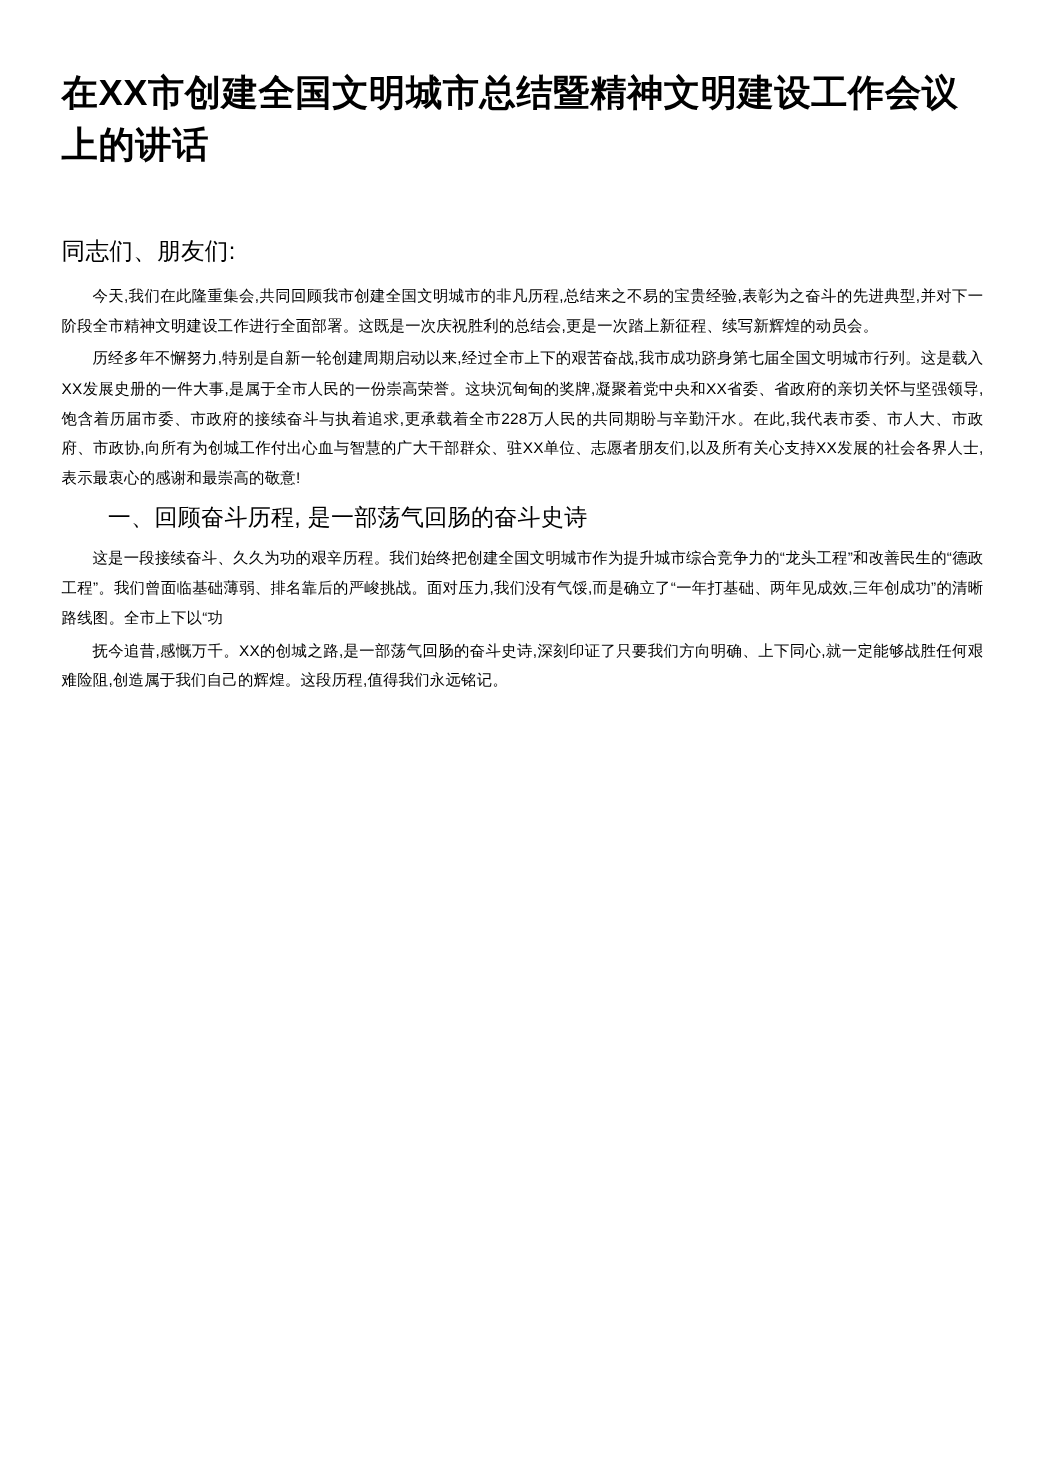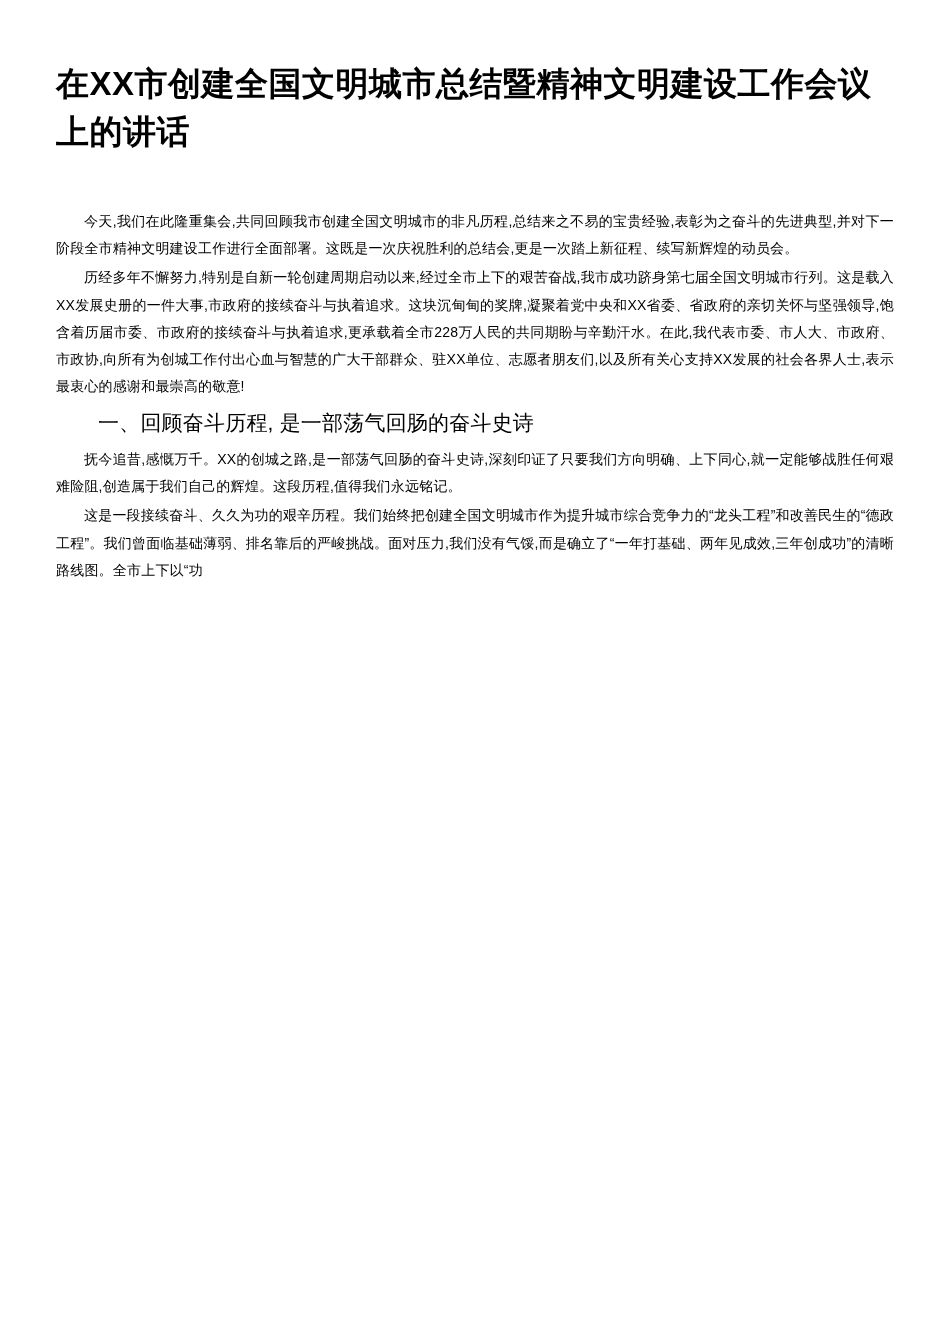--- a/index.html
+++ b/index.html
@@ -46,20 +46,21 @@
     font-size: 21px;
   }
 </style>
 </head>
 <body>
 
 <div class="page">
 
   <h1 class="doc-title">在XX市创建全国文明城市总结暨精神文明建设工作会议上的讲话</h1>
 
+  <p class="salutation">同志们、朋友们:</p>
 
   <p class="para">今天,我们在此隆重集会,共同回顾我市创建全国文明城市的非凡历程,总结来之不易的宝贵经验,表彰为之奋斗的先进典型,并对下一阶段全市精神文明建设工作进行全面部署。这既是一次庆祝胜利的总结会,更是一次踏上新征程、续写新辉煌的动员会。</p>
-  <p class="para">历经多年不懈努力,特别是自新一轮创建周期启动以来,经过全市上下的艰苦奋战,我市成功跻身第七届全国文明城市行列。这是载入XX发展史册的一件大事,市政府的接续奋斗与执着追求。这块沉甸甸的奖牌,凝聚着党中央和XX省委、省政府的亲切关怀与坚强领导,饱含着历届市委、市政府的接续奋斗与执着追求,更承载着全市228万人民的共同期盼与辛勤汗水。在此,我代表市委、市人大、市政府、市政协,向所有为创城工作付出心血与智慧的广大干部群众、驻XX单位、志愿者朋友们,以及所有关心支持XX发展的社会各界人士,表示最衷心的感谢和最崇高的敬意!</p>
+  <p class="para">历经多年不懈努力,特别是自新一轮创建周期启动以来,经过全市上下的艰苦奋战,我市成功跻身第七届全国文明城市行列。这是载入XX发展史册的一件大事,是属于全市人民的一份崇高荣誉。这块沉甸甸的奖牌,凝聚着党中央和XX省委、省政府的亲切关怀与坚强领导,饱含着历届市委、市政府的接续奋斗与执着追求,更承载着全市228万人民的共同期盼与辛勤汗水。在此,我代表市委、市人大、市政府、市政协,向所有为创城工作付出心血与智慧的广大干部群众、驻XX单位、志愿者朋友们,以及所有关心支持XX发展的社会各界人士,表示最衷心的感谢和最崇高的敬意!</p>
   <p class="para heading-para">一、回顾奋斗历程, 是一部荡气回肠的奋斗史诗</p>
+  <p class="para">这是一段接续奋斗、久久为功的艰辛历程。我们始终把创建全国文明城市作为提升城市综合竞争力的“龙头工程”和改善民生的“德政工程”。我们曾面临基础薄弱、排名靠后的严峻挑战。面对压力,我们没有气馁,而是确立了“一年打基础、两年见成效,三年创成功”的清晰路线图。全市上下以“功</p>
   <p class="para">抚今追昔,感慨万千。XX的创城之路,是一部荡气回肠的奋斗史诗,深刻印证了只要我们方向明确、上下同心,就一定能够战胜任何艰难险阻,创造属于我们自己的辉煌。这段历程,值得我们永远铭记。</p>
-  <p class="para">这是一段接续奋斗、久久为功的艰辛历程。我们始终把创建全国文明城市作为提升城市综合竞争力的“龙头工程”和改善民生的“德政工程”。我们曾面临基础薄弱、排名靠后的严峻挑战。面对压力,我们没有气馁,而是确立了“一年打基础、两年见成效,三年创成功”的清晰路线图。全市上下以“功</p>
 
 </div>
 
 </body></html>

